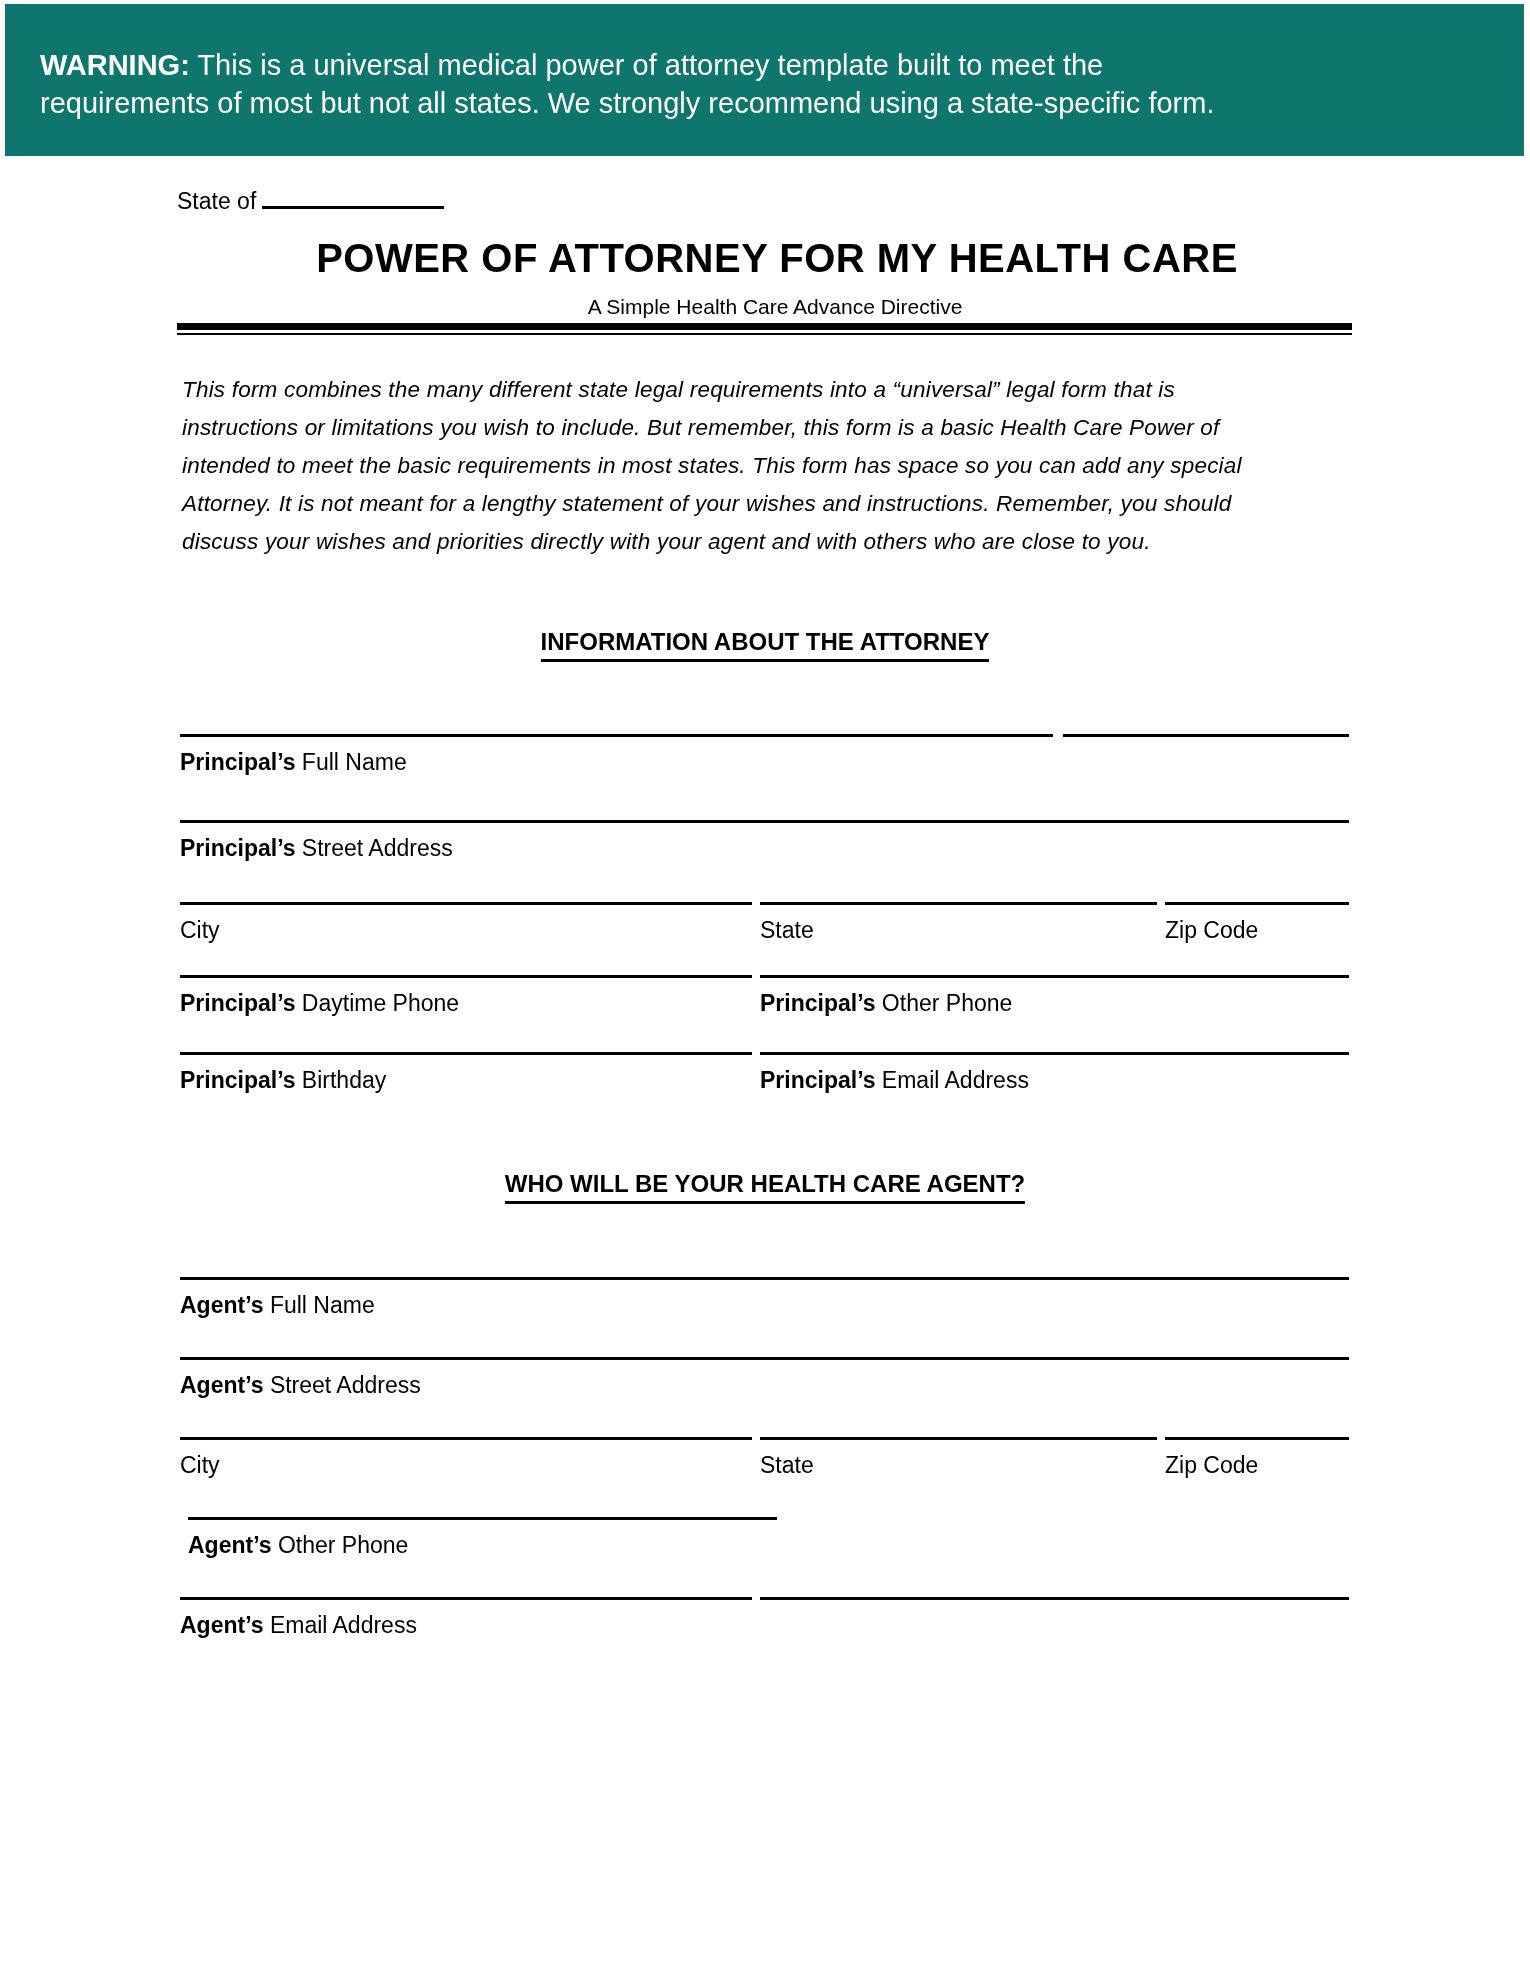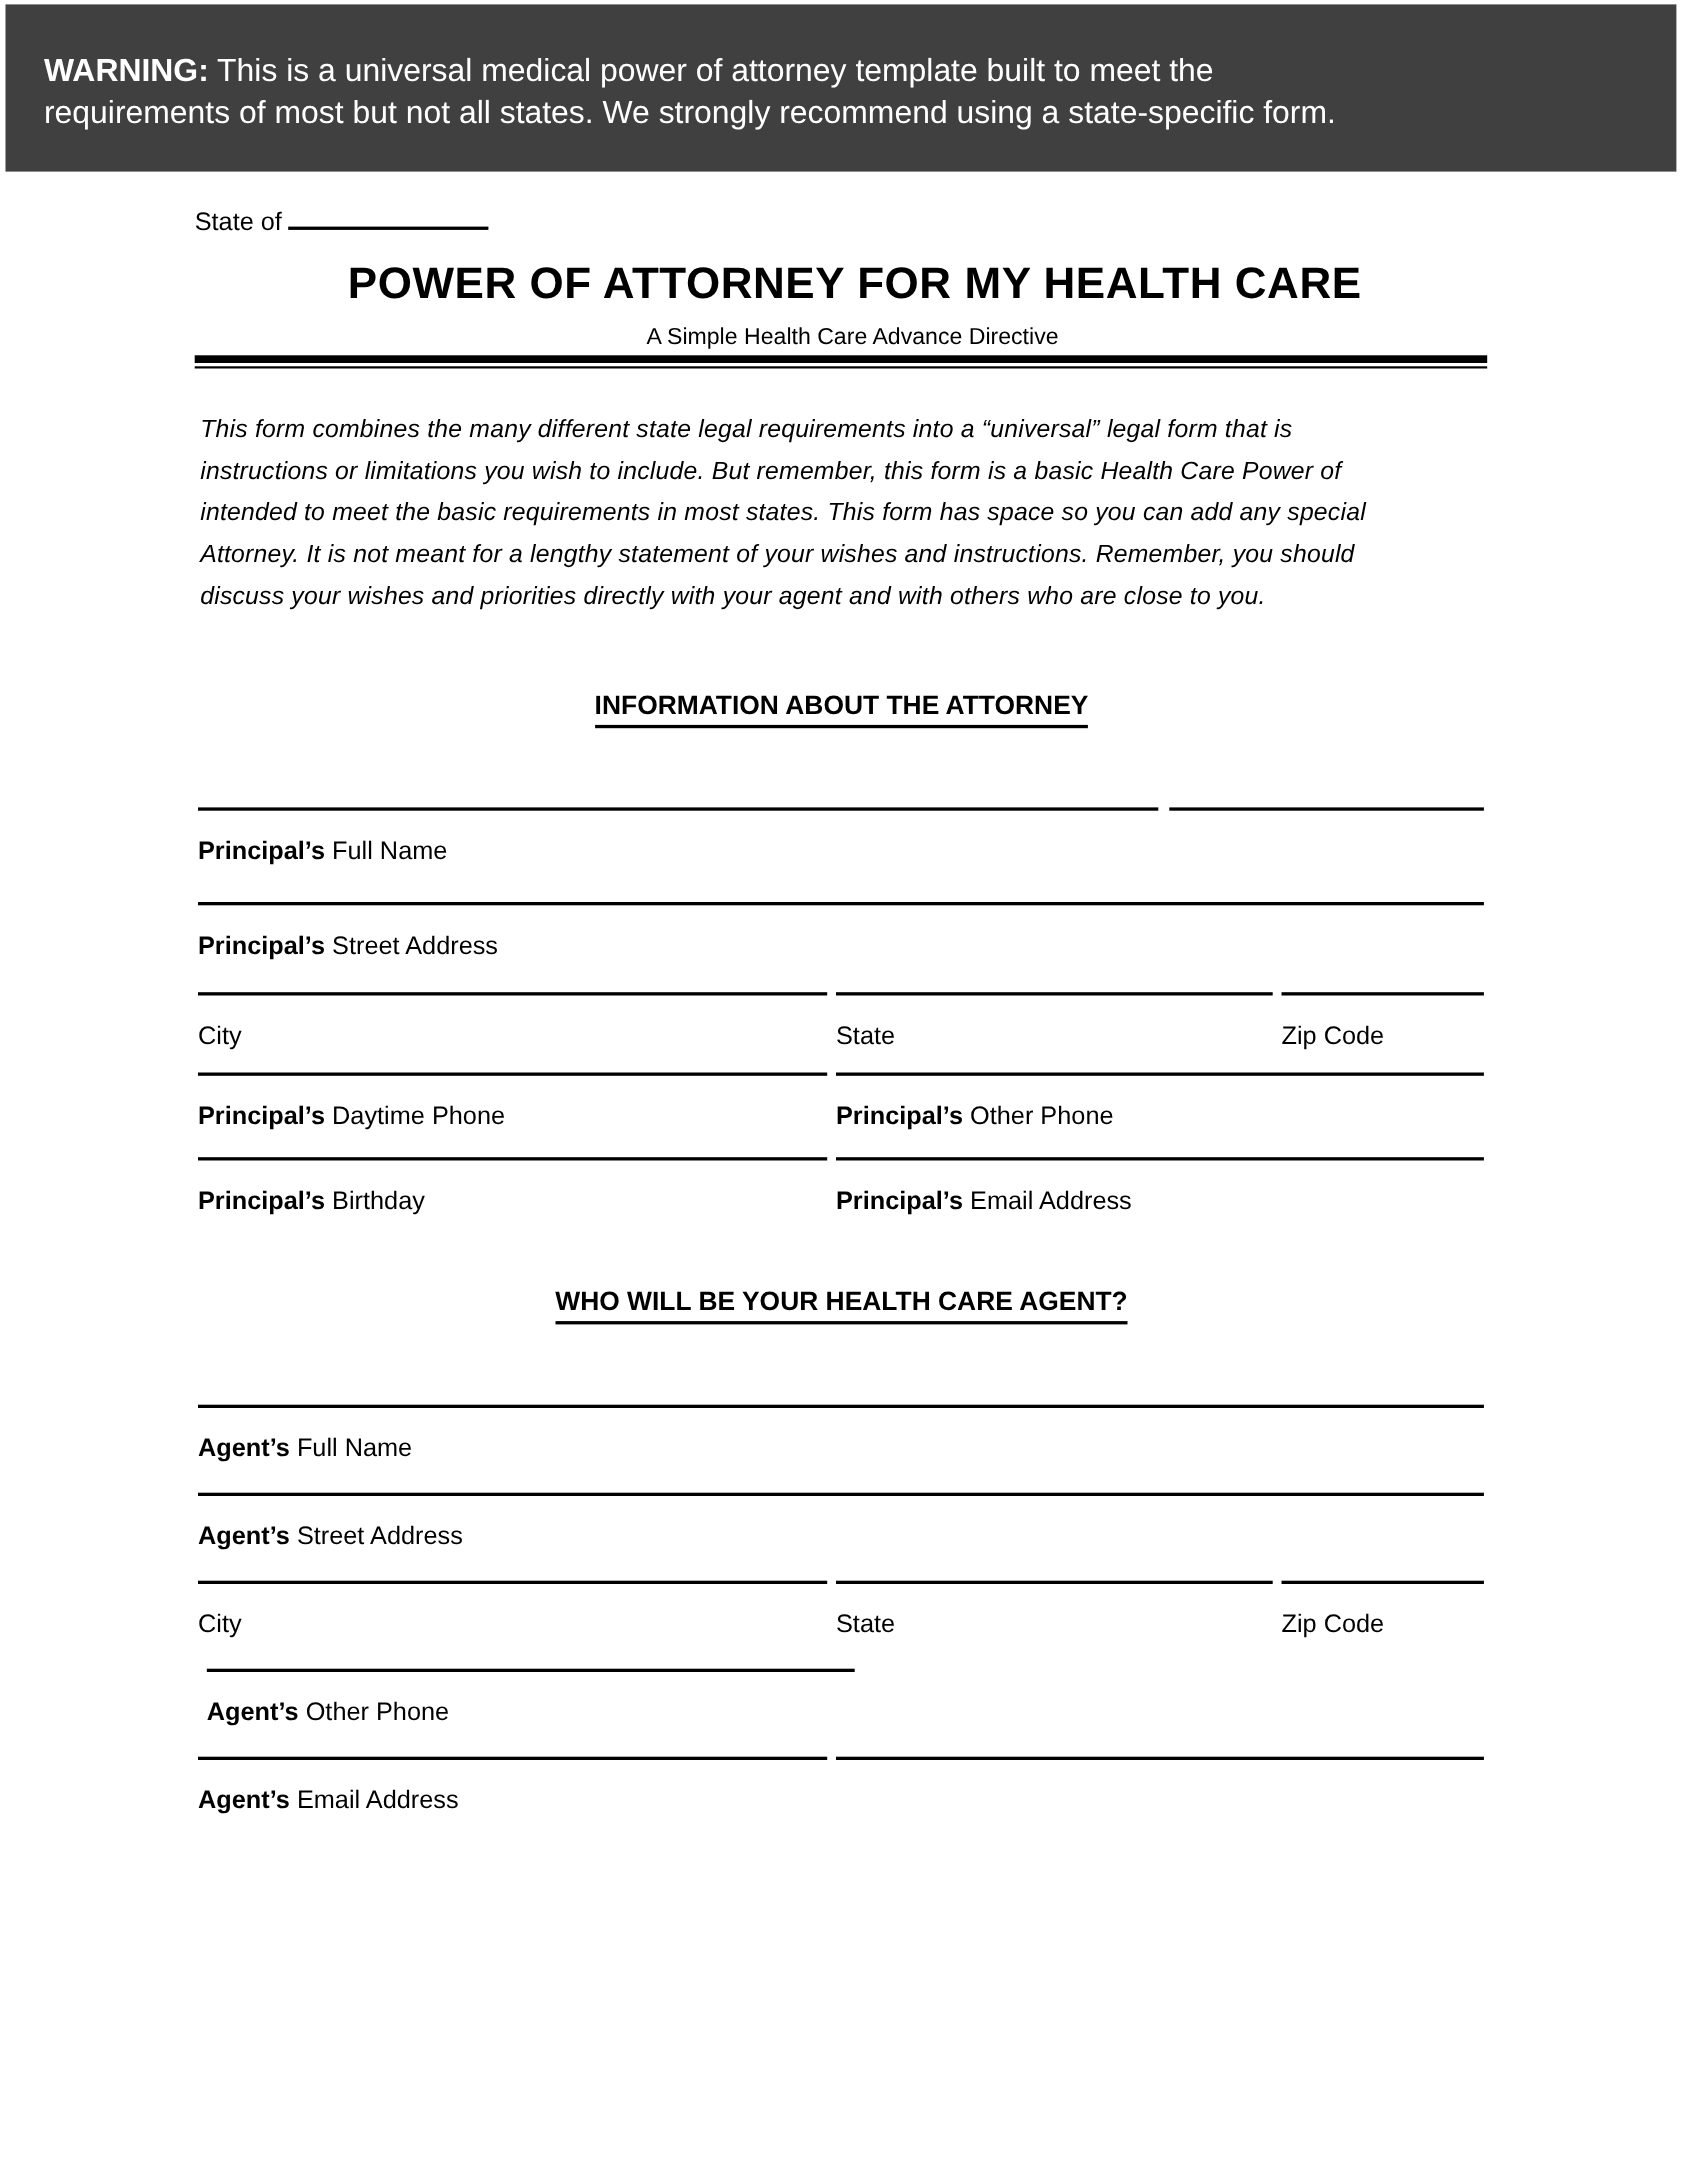--- a/index.html
+++ b/index.html
@@ -7,21 +7,21 @@
     position:relative;
     width:1530px;height:1980px;
     background:#ffffff;
     font-family:"Liberation Sans","DejaVu Sans",sans-serif;
     color:#000;
     overflow:hidden;
   }
   
   .banner{
     position:absolute;left:5px;top:4px;width:1519px;height:152px;
-    background:#404040;color:#fff;box-sizing:border-box;
+    background:#0f766e;color:#fff;box-sizing:border-box;
     padding:42px 30px 0 35px;
     font-size:29px;line-height:38px;
   }
   .banner b{font-weight:bold;}
   
   .state-of{
     position:absolute;left:177px;top:183px;font-size:23px;
   }
   .state-blank{
     display:inline-block;width:182px;border-bottom:3px solid #000;
@@ -57,21 +57,21 @@
   
   .frow{
     position:absolute;left:180px;width:1169px;
     display:flex;
   }
   .seg{
     border-top:3px solid #000;
     box-sizing:border-box;
   }
   .lbl{
-    padding-top:22px;font-size:23px;line-height:28px;white-space:nowrap;
+    padding-top:11px;font-size:23px;line-height:28px;white-space:nowrap;
   }
   .lbl .b{font-weight:bold;}
   .g10{width:10px;flex:none;}
   .g8{width:8px;flex:none;}
 </style>
 </head>
 <body>
 
 <div class="page">
 

